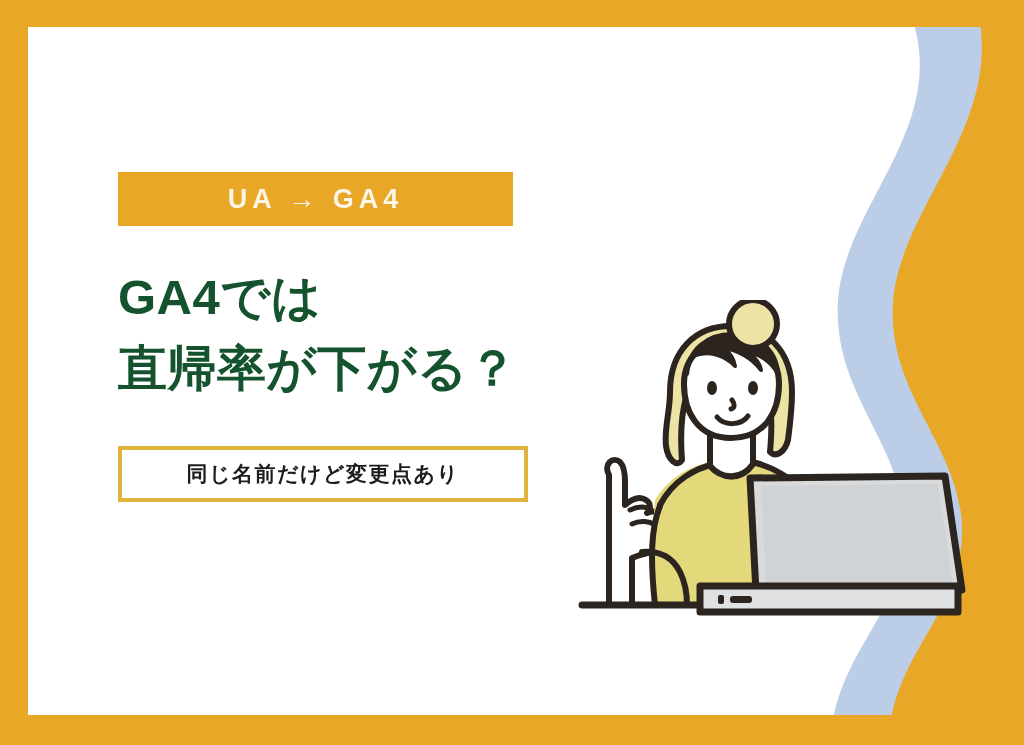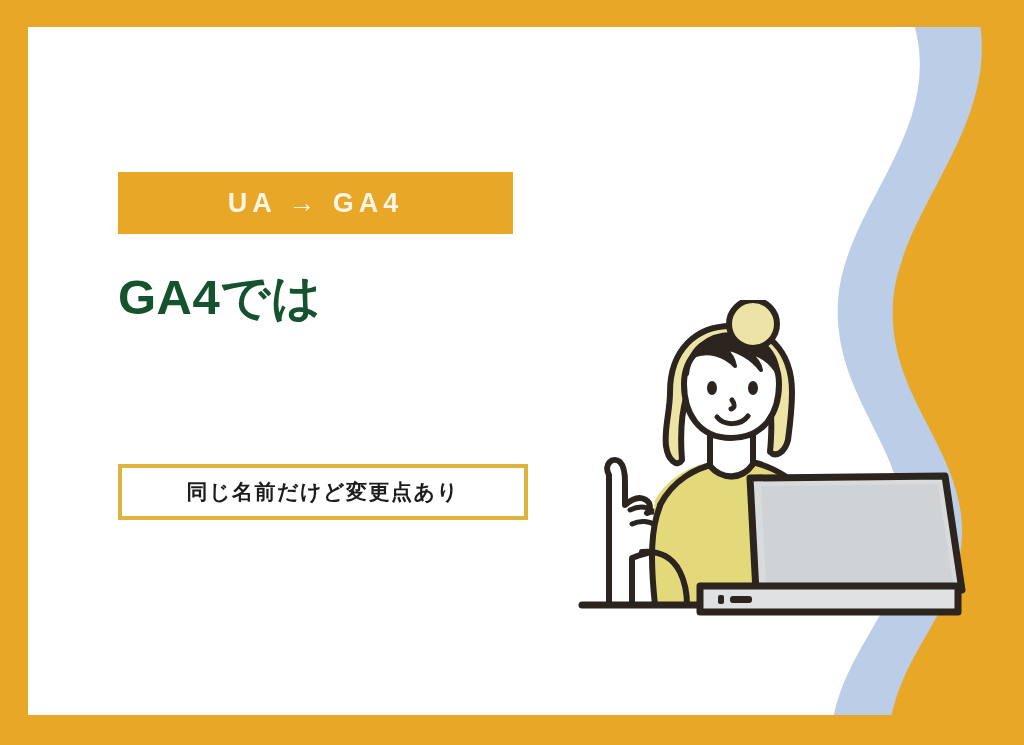--- a/index.html
+++ b/index.html
@@ -42,21 +42,21 @@
   .frame-bottom { left: 0;   bottom: 0;  width: 1024px; height: 30px; }
   .frame-left   { left: 0;   top: 0;     width: 28px;   height: 745px; }
   .frame-right  { right: 0;  top: 0;     width: 22px;   height: 745px; }
 
   
   .badge {
     position: absolute;
     left: 118px;
     top: 172px;
     width: 395px;
-    height: 62px;
+    height: 54px;
     background: #e8a726;
     z-index: 20;
     display: flex;
     align-items: center;
     justify-content: center;
   }
   .badge-text {
     color: #fdf6e6;
     font-size: 27px;
     font-weight: bold;
@@ -76,21 +76,21 @@
     line-height: 1.45;
     letter-spacing: 0.5px;
     white-space: nowrap;
   }
   .heading-line { display: block; }
 
   
   .subbox {
     position: absolute;
     left: 118px;
-    top: 464px;
+    top: 446px;
     width: 410px;
     height: 56px;
     border: 4px solid #e0b33c;
     box-sizing: border-box;
     background: transparent;
     z-index: 20;
     display: flex;
     align-items: center;
     justify-content: center;
   }
@@ -232,20 +232,21 @@
       <rect x="170" y="296" width="22" height="7" rx="3" fill="#2b241f"></rect>
     </g>
   </svg>
 
   <div class="badge">
     <span class="badge-text">UA → GA4</span>
   </div>
 
   <div class="heading">
     <span class="heading-line">GA4では</span>
+    <span class="heading-line">直帰率が下がる？</span>
   </div>
 
   <div class="subbox">
     <span class="subbox-text">同じ名前だけど変更点あり</span>
   </div>
 
   <div class="frame frame-top"></div>
   <div class="frame frame-bottom"></div>
   <div class="frame frame-left"></div>
   <div class="frame frame-right"></div>

